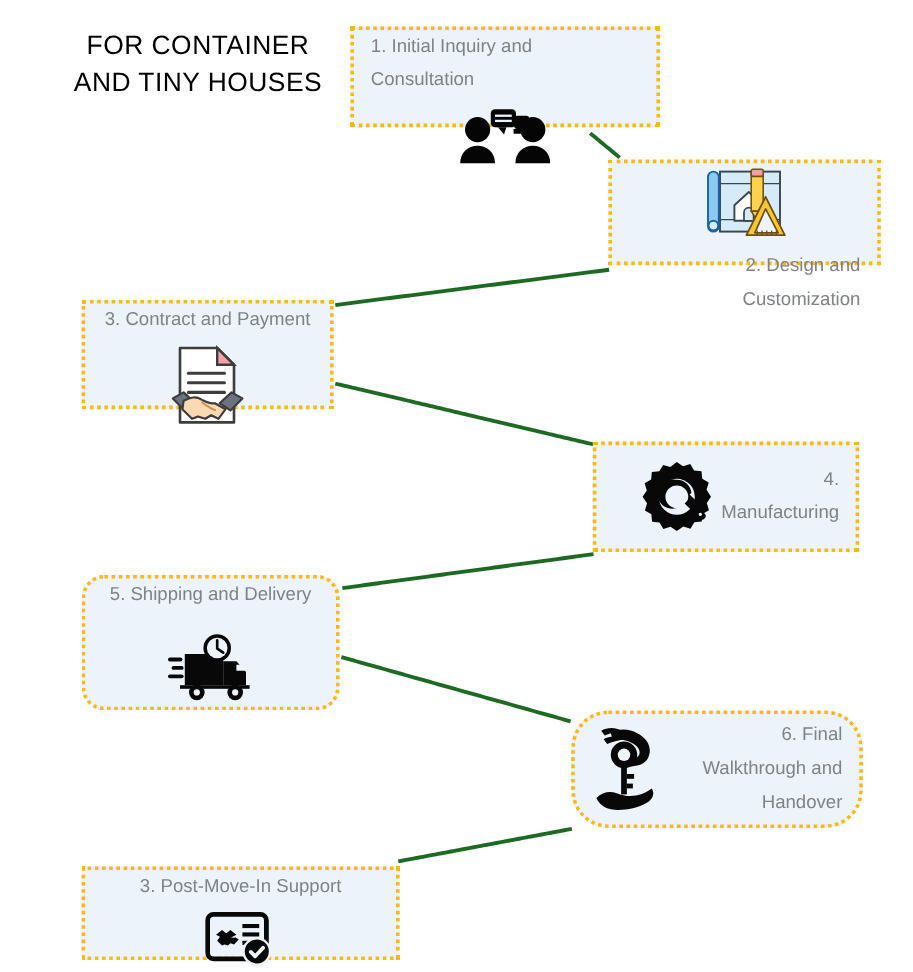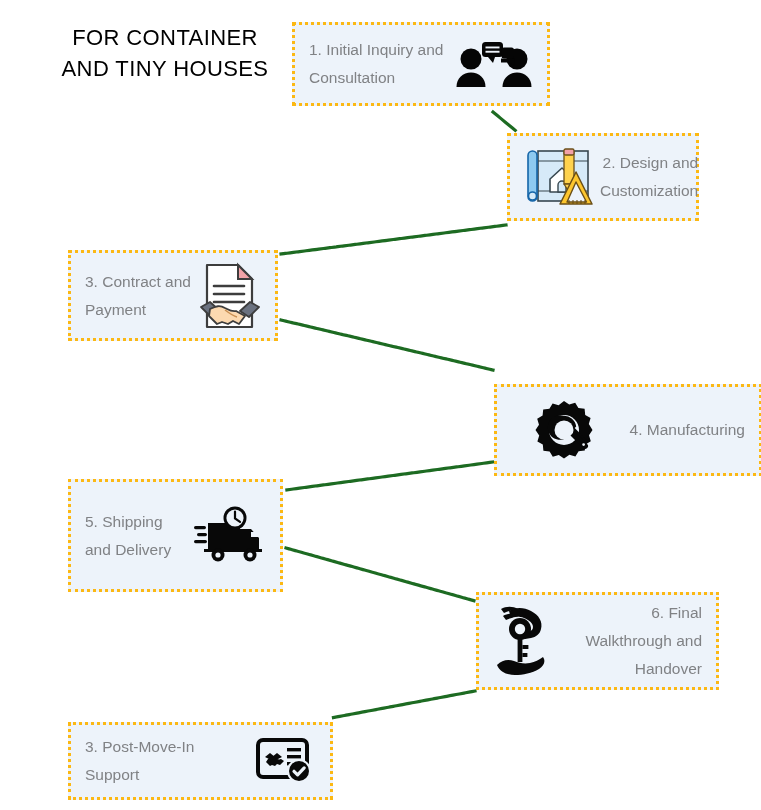--- a/index.html
+++ b/index.html
@@ -32,44 +32,44 @@
   .step{
     position:absolute;
     box-sizing:border-box;
     background:#edf3fa;
     border:3px dotted #fcb813;
     display:flex;
     align-items:center;
     padding:0 14px;
     gap:6px;
   }
-  .step.icon-right{}
+  .step.icon-right{flex-direction:column;}
   .step.icon-left{flex-direction:row;}
   .step .label{
     flex:1 1 auto;
     color:#808285;
     font-size:15.5px;
     line-height:28px;
   }
   .step.icon-right .label{text-align:left;}
   .step.icon-left  .label{text-align:right;}
   .step .icon{
     flex:0 0 auto;
     display:flex;
     align-items:center;
     justify-content:center;
   }
 
   
   #step-1{left:292px;top:22px;width:258px;height:84px;}
-  #step-2{left:507px;top:133px;width:192px;height:88px;}
+  #step-2{left:507px;top:133px;width:227px;height:88px;flex-direction:column;}
   #step-3{left:68px;top:250px;width:210px;height:91px;}
-  #step-4{left:494px;top:384px;width:268px;height:92px;padding-left:36px;}
-  #step-5{left:68px;top:479px;width:215px;height:113px;}
-  #step-6{left:476px;top:592px;width:243px;height:98px;}
+  #step-4{left:494px;top:368px;width:222px;height:92px;padding-left:36px;}
+  #step-5{left:68px;top:479px;width:215px;height:113px;border-radius:19px;}
+  #step-6{left:476px;top:592px;width:243px;height:98px;border-radius:31px;}
   #step-7{left:68px;top:722px;width:265px;height:78px;}
 </style>
 </head>
 <body>
 
 <div id="stage">
 
   <svg id="connectors" viewBox="0 0 761 810">
       <line x1="493" y1="112" x2="516" y2="131" stroke="#1d6b22" stroke-width="3.2" stroke-linecap="square" stroke-dasharray="3.2 3.2"></line>
       <line x1="506" y1="225" x2="281" y2="254" stroke="#1d6b22" stroke-width="3.2" stroke-linecap="square" stroke-dasharray="3.2 3.2"></line>

